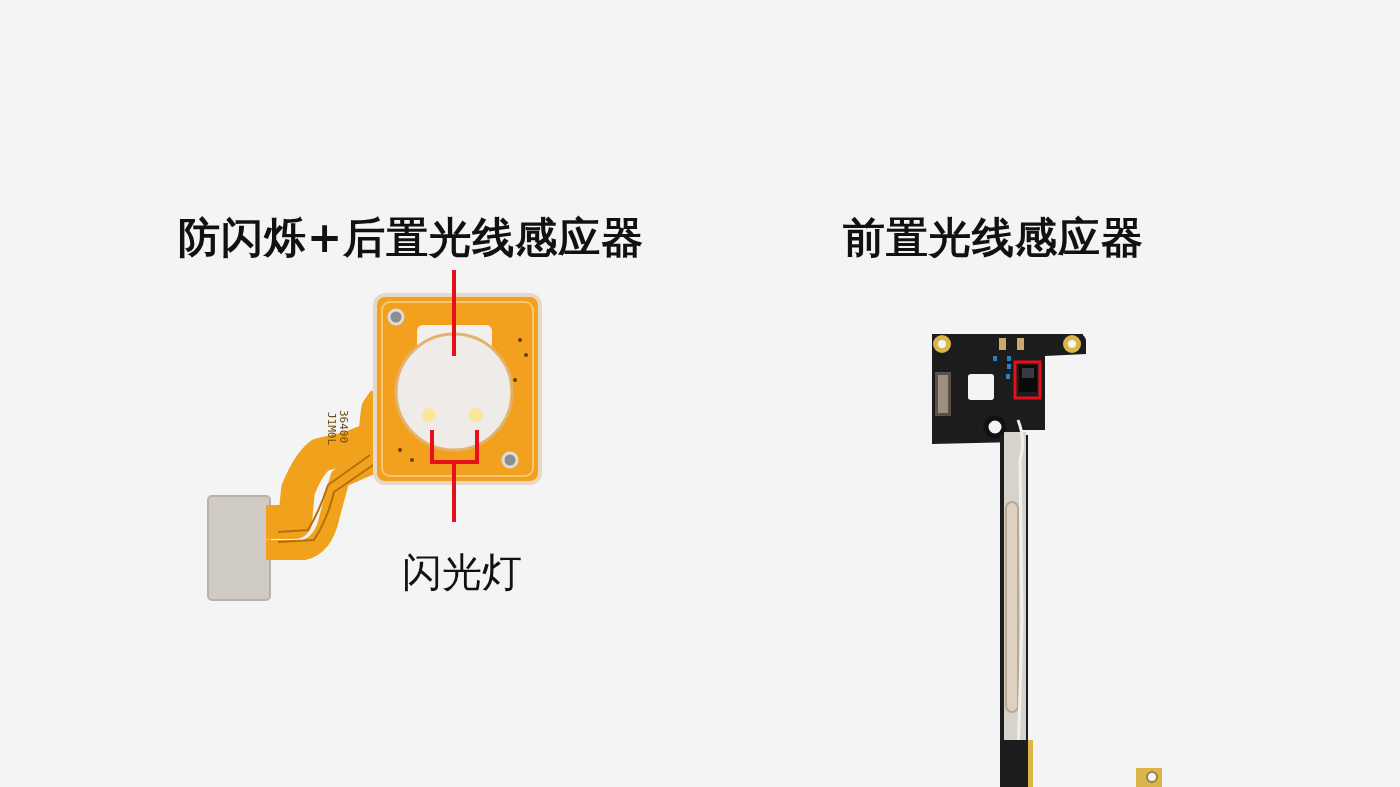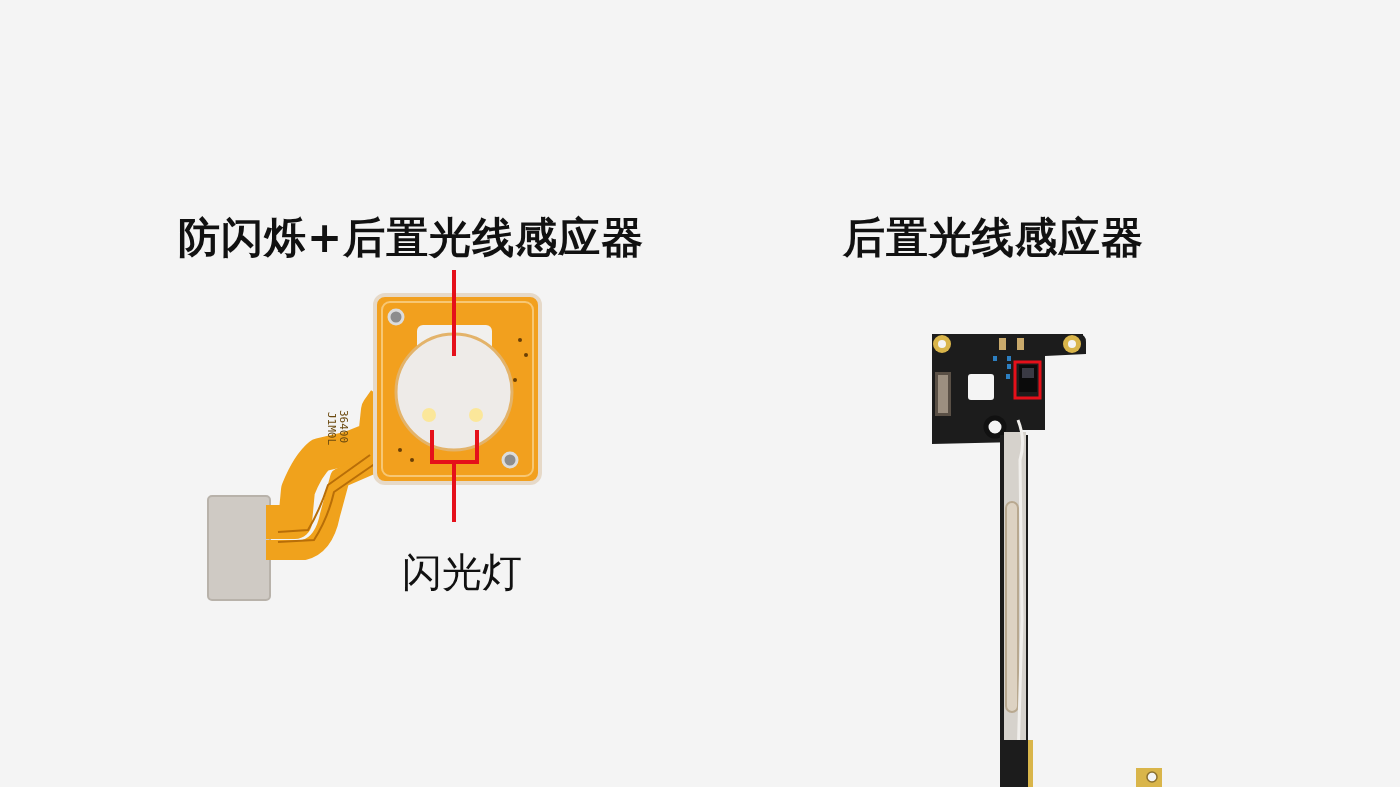--- a/index.html
+++ b/index.html
@@ -20,21 +20,21 @@
       position: absolute; font-size: 40px; color: #111; white-space: nowrap;
     }
     #flash-label { left: 402px; top: 545px; }
     .abs { position: absolute; }
     svg { display: block; }
   </style>
 </head>
 <body>
 
 <div id="title-left" class="title">防闪烁+后置光线感应器</div>
-<div id="title-right" class="title">后置光线感应器</div>
+<div id="title-right" class="title">前置光线感应器</div>
 
 <div class="abs" style="left:200px; top:260px;">
   <svg width="350" height="350" viewBox="0 0 350 350">
 
     <rect x="8" y="236" width="62" height="104" rx="4" fill="#cfcac4" stroke="#b8b2aa" stroke-width="2"></rect>
 
     <path d="M66 262 L95 262 L98 230 Q108 205 120 195 L150 188 L175 178 L178 150 L185 140" fill="none" stroke="#f0a21c" stroke-width="34" stroke-linejoin="round"></path>
     <path d="M66 290 L104 290 Q124 285 130 255 L140 218 L170 205 L180 195" fill="none" stroke="#f0a21c" stroke-width="20" stroke-linejoin="round"></path>
 
     <path d="M78 272 L108 270 Q120 250 128 225 L170 195" fill="none" stroke="#b86e08" stroke-width="2"></path>

